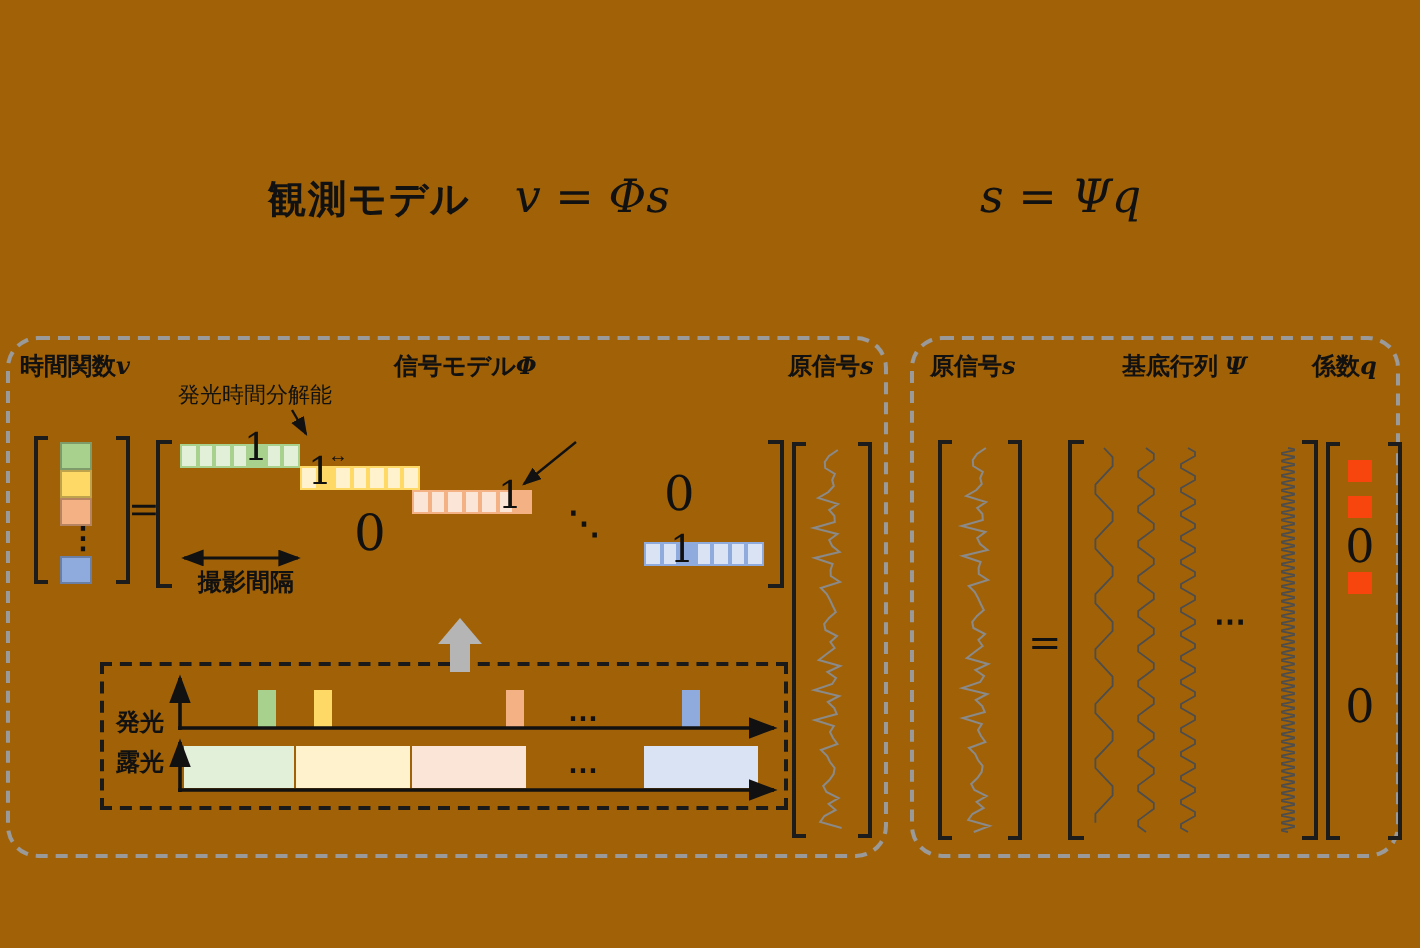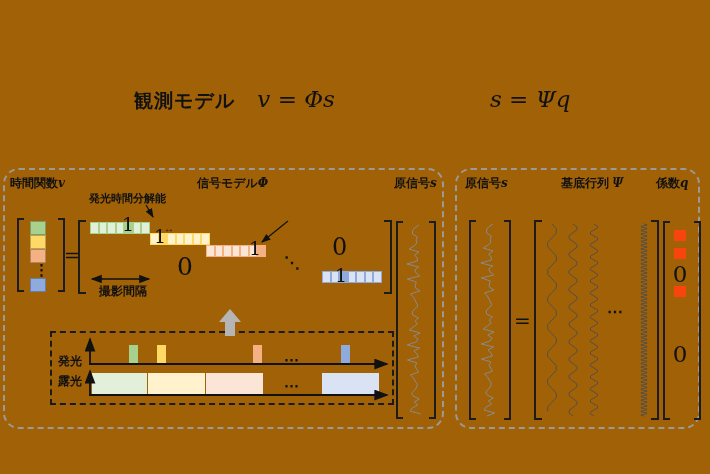--- a/index.html
+++ b/index.html
@@ -7,21 +7,21 @@
           font-family:"Liberation Sans",sans-serif;color:#111;}
   
   .title{position:absolute;display:flex;align-items:baseline;gap:22px;white-space:nowrap;}
   .tj{font-size:19px;font-weight:bold;letter-spacing:1px;}
   .tm{font-size:23px;font-style:italic;font-family:"DejaVu Serif",serif;}
   
   .panel{position:absolute;border:2px dashed var(--border-dash);border-radius:16px;box-sizing:border-box;margin-top:41px;}
   
   .lbl{position:absolute;font-size:12px;font-weight:bold;white-space:nowrap;line-height:1.2;}
   .lbl .sym{font-style:italic;font-family:"DejaVu Serif",serif;font-weight:bold;font-size:12px;}
-  .ann{position:absolute;font-size:11px;font-weight:bold;white-space:nowrap;line-height:1.2;text-align:right;}
+  .ann{position:absolute;font-size:11px;font-weight:normal;white-space:nowrap;line-height:1.2;text-align:right;}
   
   .bk{position:absolute;box-sizing:border-box;border:2px solid #1c1c1c;}
   .bk.l{border-right:none;}
   .bk.r{border-left:none;}
   
   .vcell{position:absolute;width:16px;height:14px;box-sizing:border-box;border:1px solid rgba(0,0,0,.25);}
   
   .mrow{position:absolute;display:flex;height:12px;}
   .mrow .cell{width:8.5px;height:100%;box-sizing:border-box;border:1px solid var(--dark);background:var(--light);}
   .mrow .cell.dark{background:var(--dark);}

